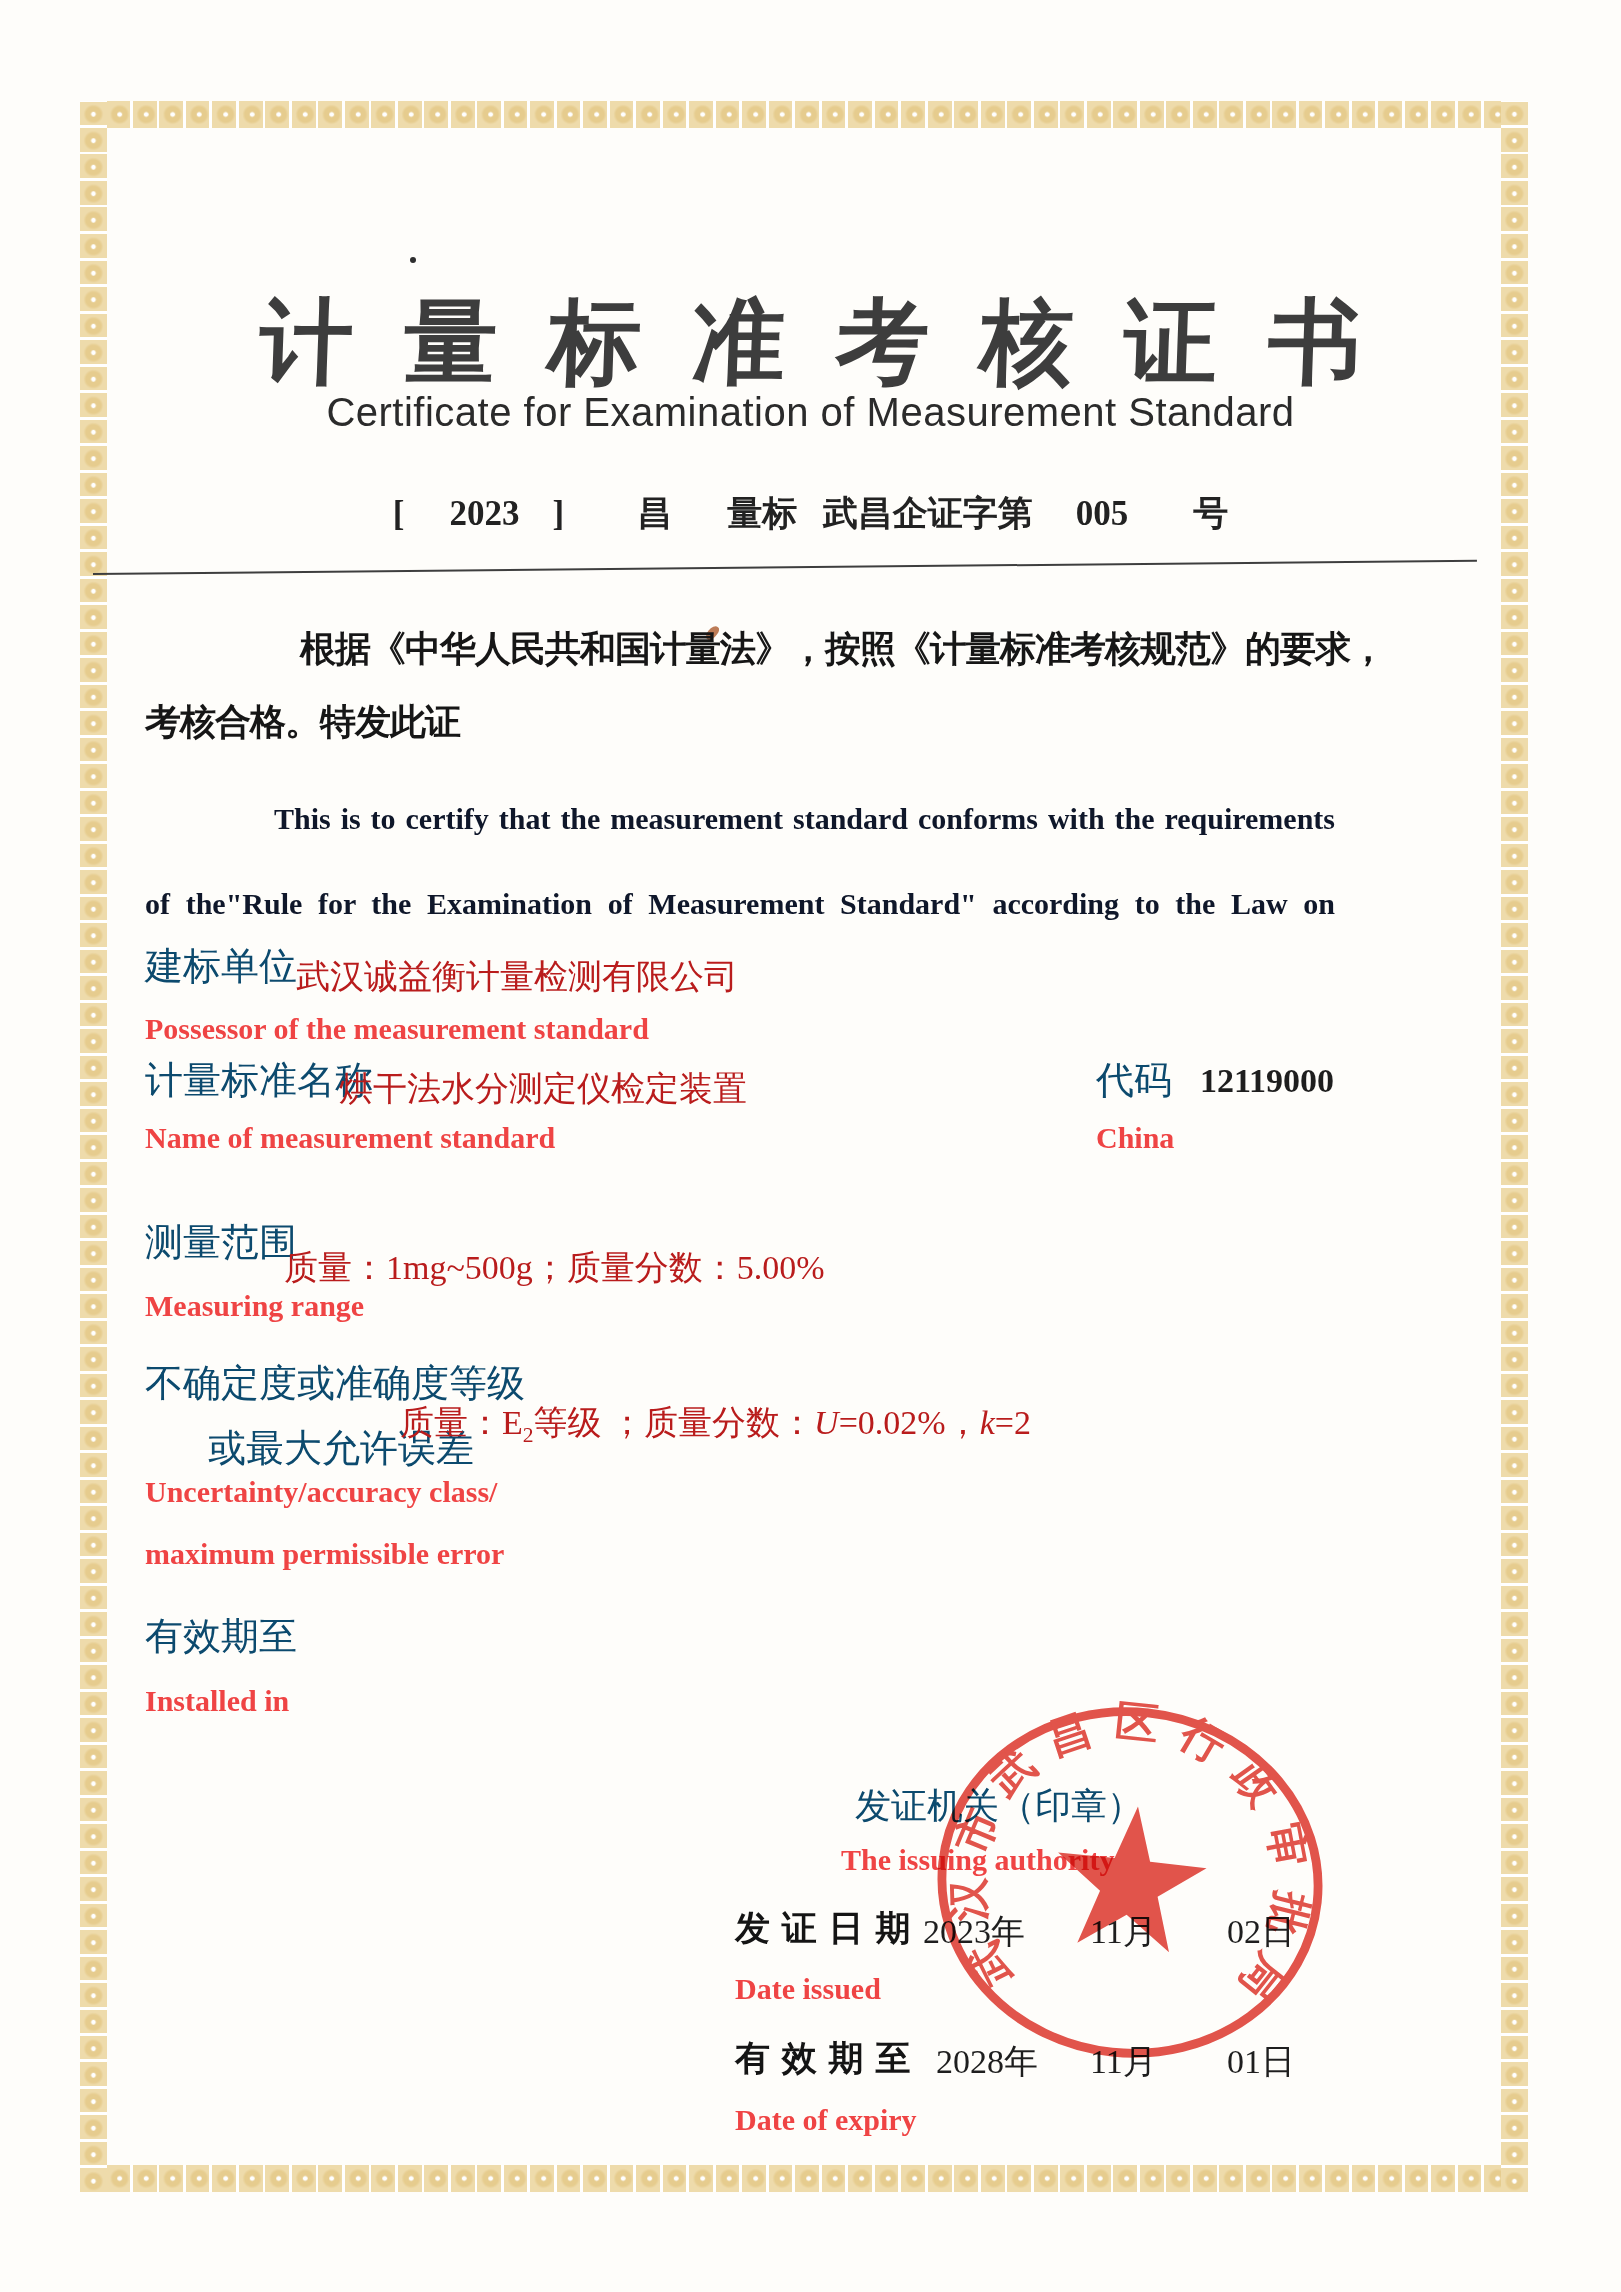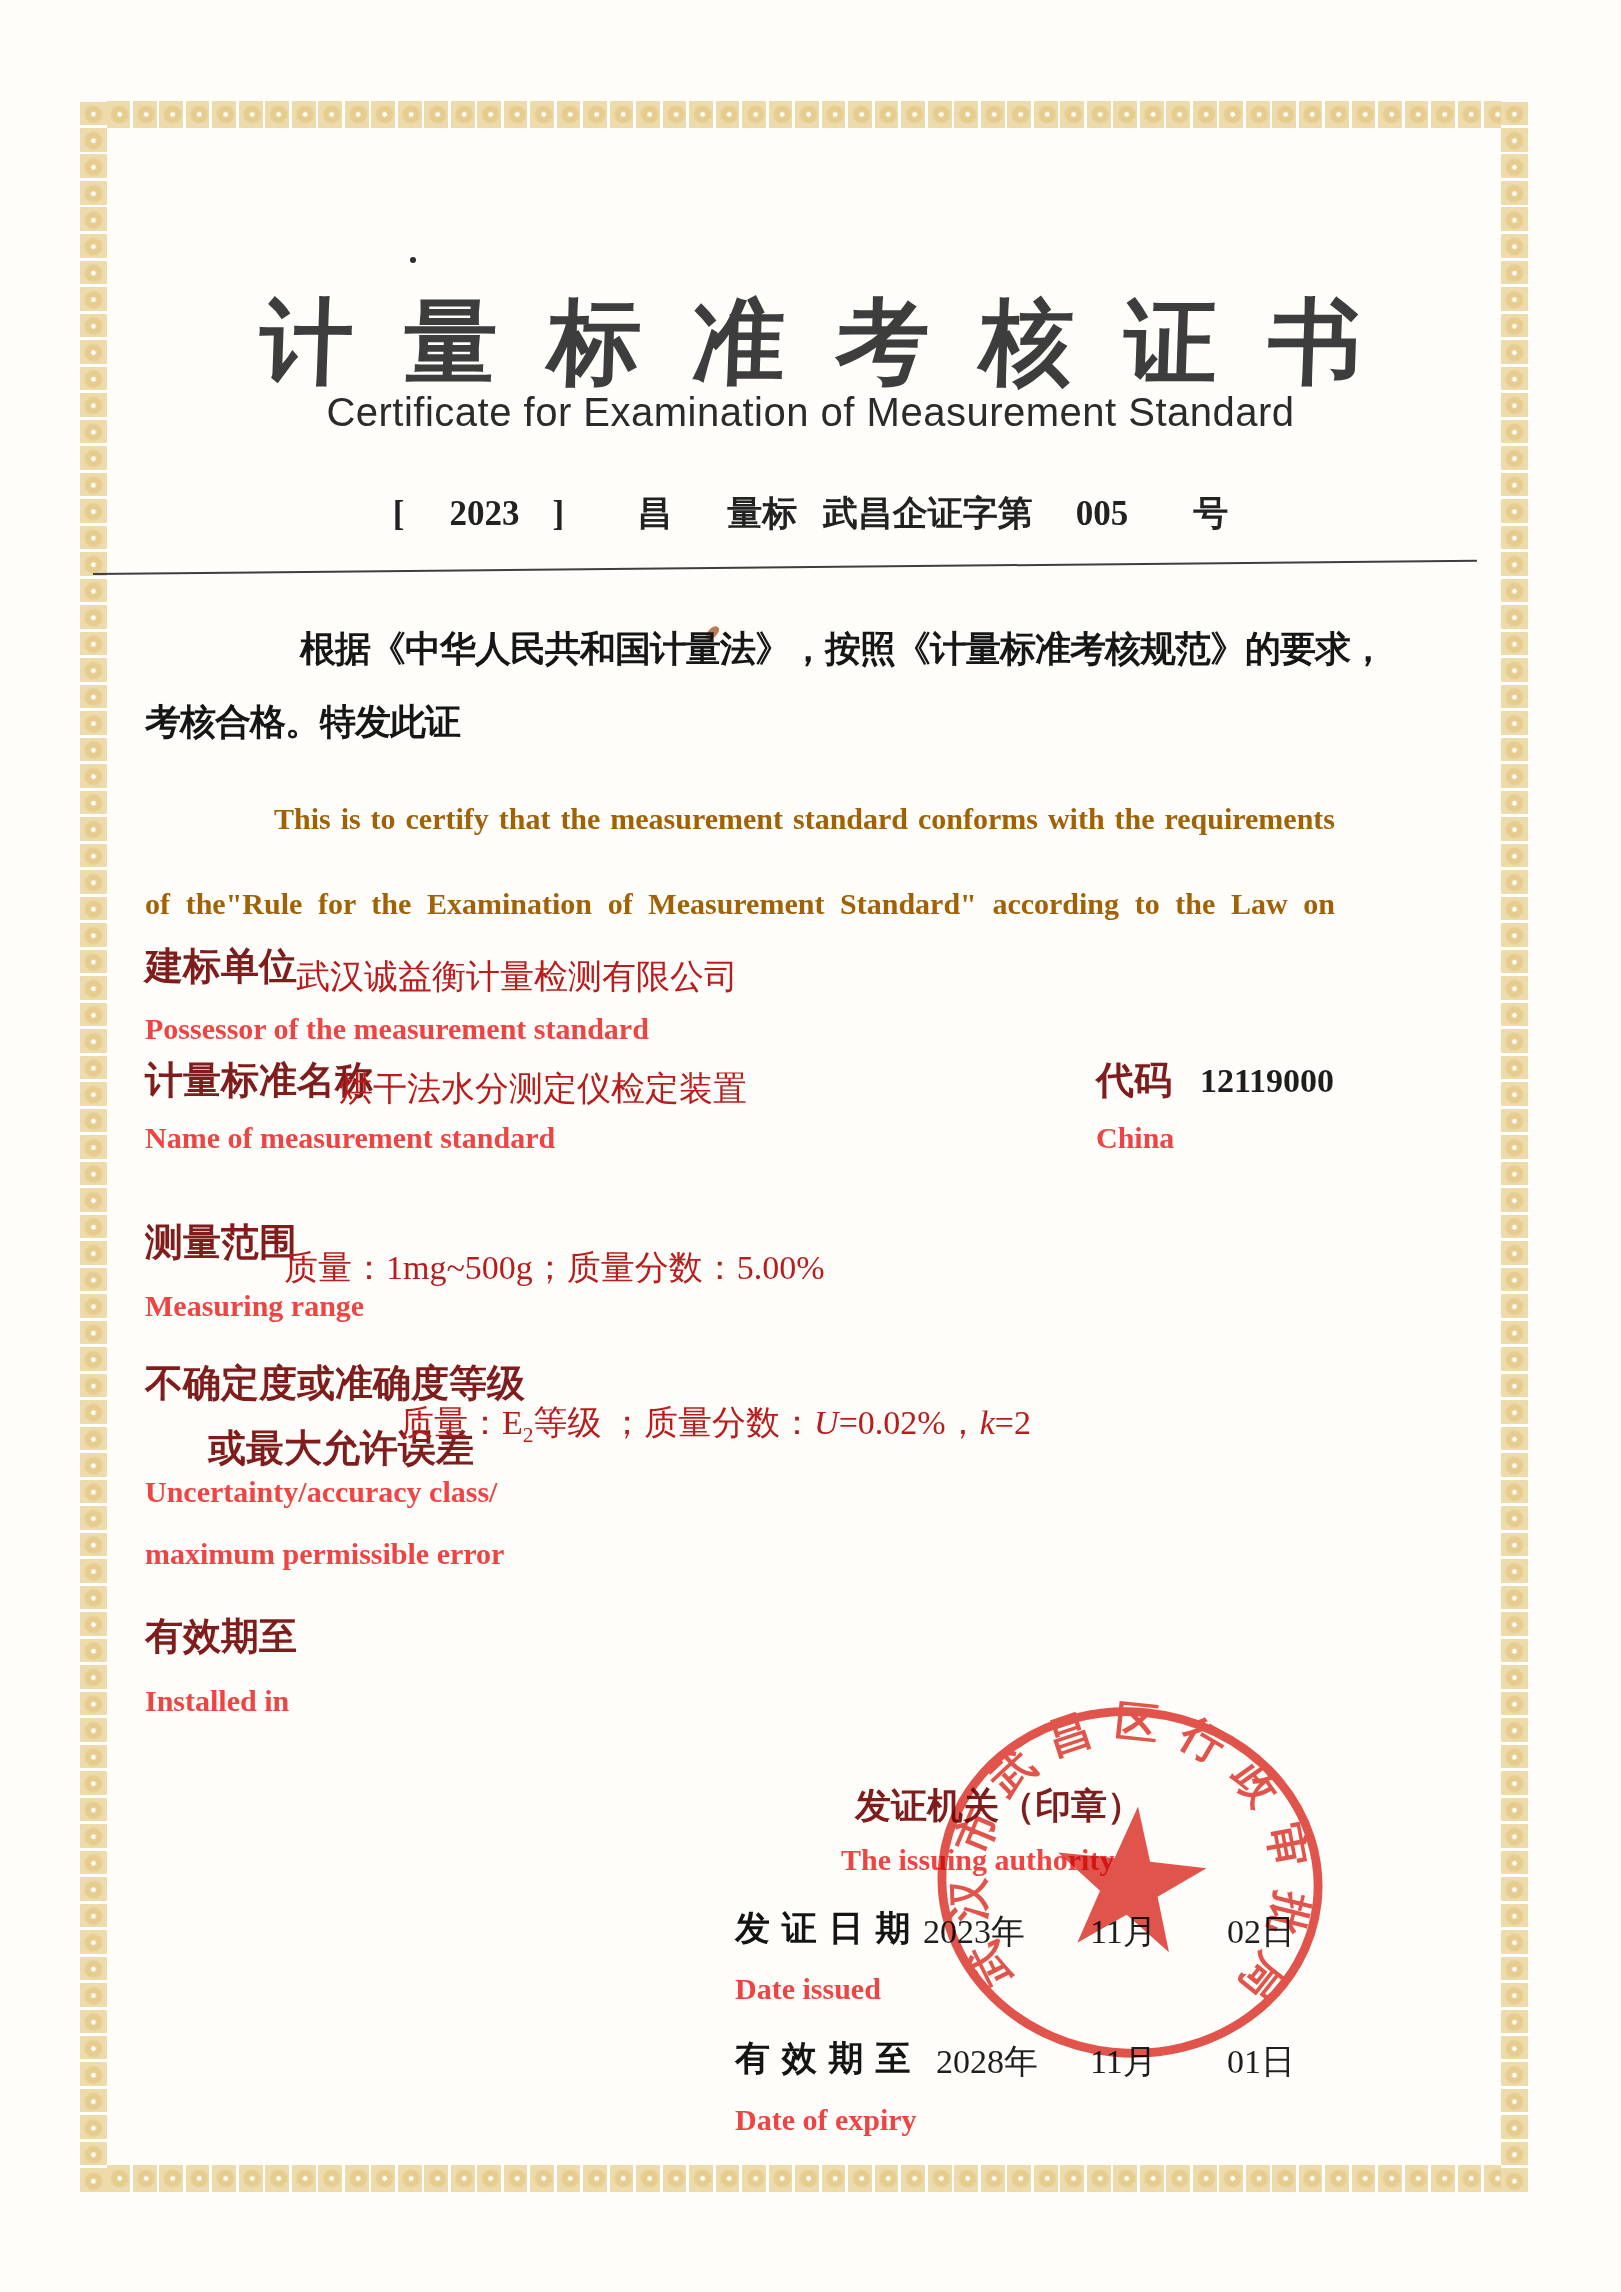--- a/index.html
+++ b/index.html
@@ -43,25 +43,25 @@
     display:inline-flex;align-items:baseline;white-space:nowrap;
     font-size:35px;color:#222;font-weight:600;
   }
   .certno span{display:inline-block;}
   .rule{
     left:93px;top:573px;width:1384px;height:0;
     border-top:2.9px solid #3e3e3e;transform:rotate(-0.55deg);transform-origin:left center;
   }
   .cn-par{font-size:36px;font-weight:700;color:#161616;letter-spacing:-1px;white-space:nowrap;}
   .en-line{
-    left:145px;width:1190px;font-size:30px;font-weight:700;color:#a16207;
+    left:145px;width:1190px;font-size:30px;font-weight:700;color:#0f172a;
     text-align:justify;text-align-last:justify;
   }
   .en-line.last{text-align:left;text-align-last:left;}
-  .cn-label{font-size:38px;font-weight:700;color:#7f1d1d;white-space:nowrap;}
+  .cn-label{font-size:38px;font-weight:400;color:#0c4a6e;white-space:nowrap;}
   .cn-value{font-size:34px;font-weight:400;color:#b91c1c;white-space:nowrap;}
   .en-label{font-size:30px;font-weight:700;color:#ef4444;white-space:nowrap;}
   .date-label{font-size:35px;font-weight:700;color:#141414;letter-spacing:11.8px;white-space:nowrap;}
   .date-val{font-size:34px;font-weight:500;color:#1e1e1e;white-space:nowrap;}
   .speck-dot{width:5.9px;height:5.9px;border-radius:50%;background:#2e2e2e;}
   .speck-orange{width:8.8px;height:15.7px;background:#b2653a;border-radius:60% 40% 50% 50%;transform:rotate(38deg);opacity:.85;}
   sub.e2{font-size:21.6px;}
   .it{font-style:italic;}
   .seal-svg{mix-blend-mode:multiply;opacity:.86;transform:rotate(6deg);}
 </style>

